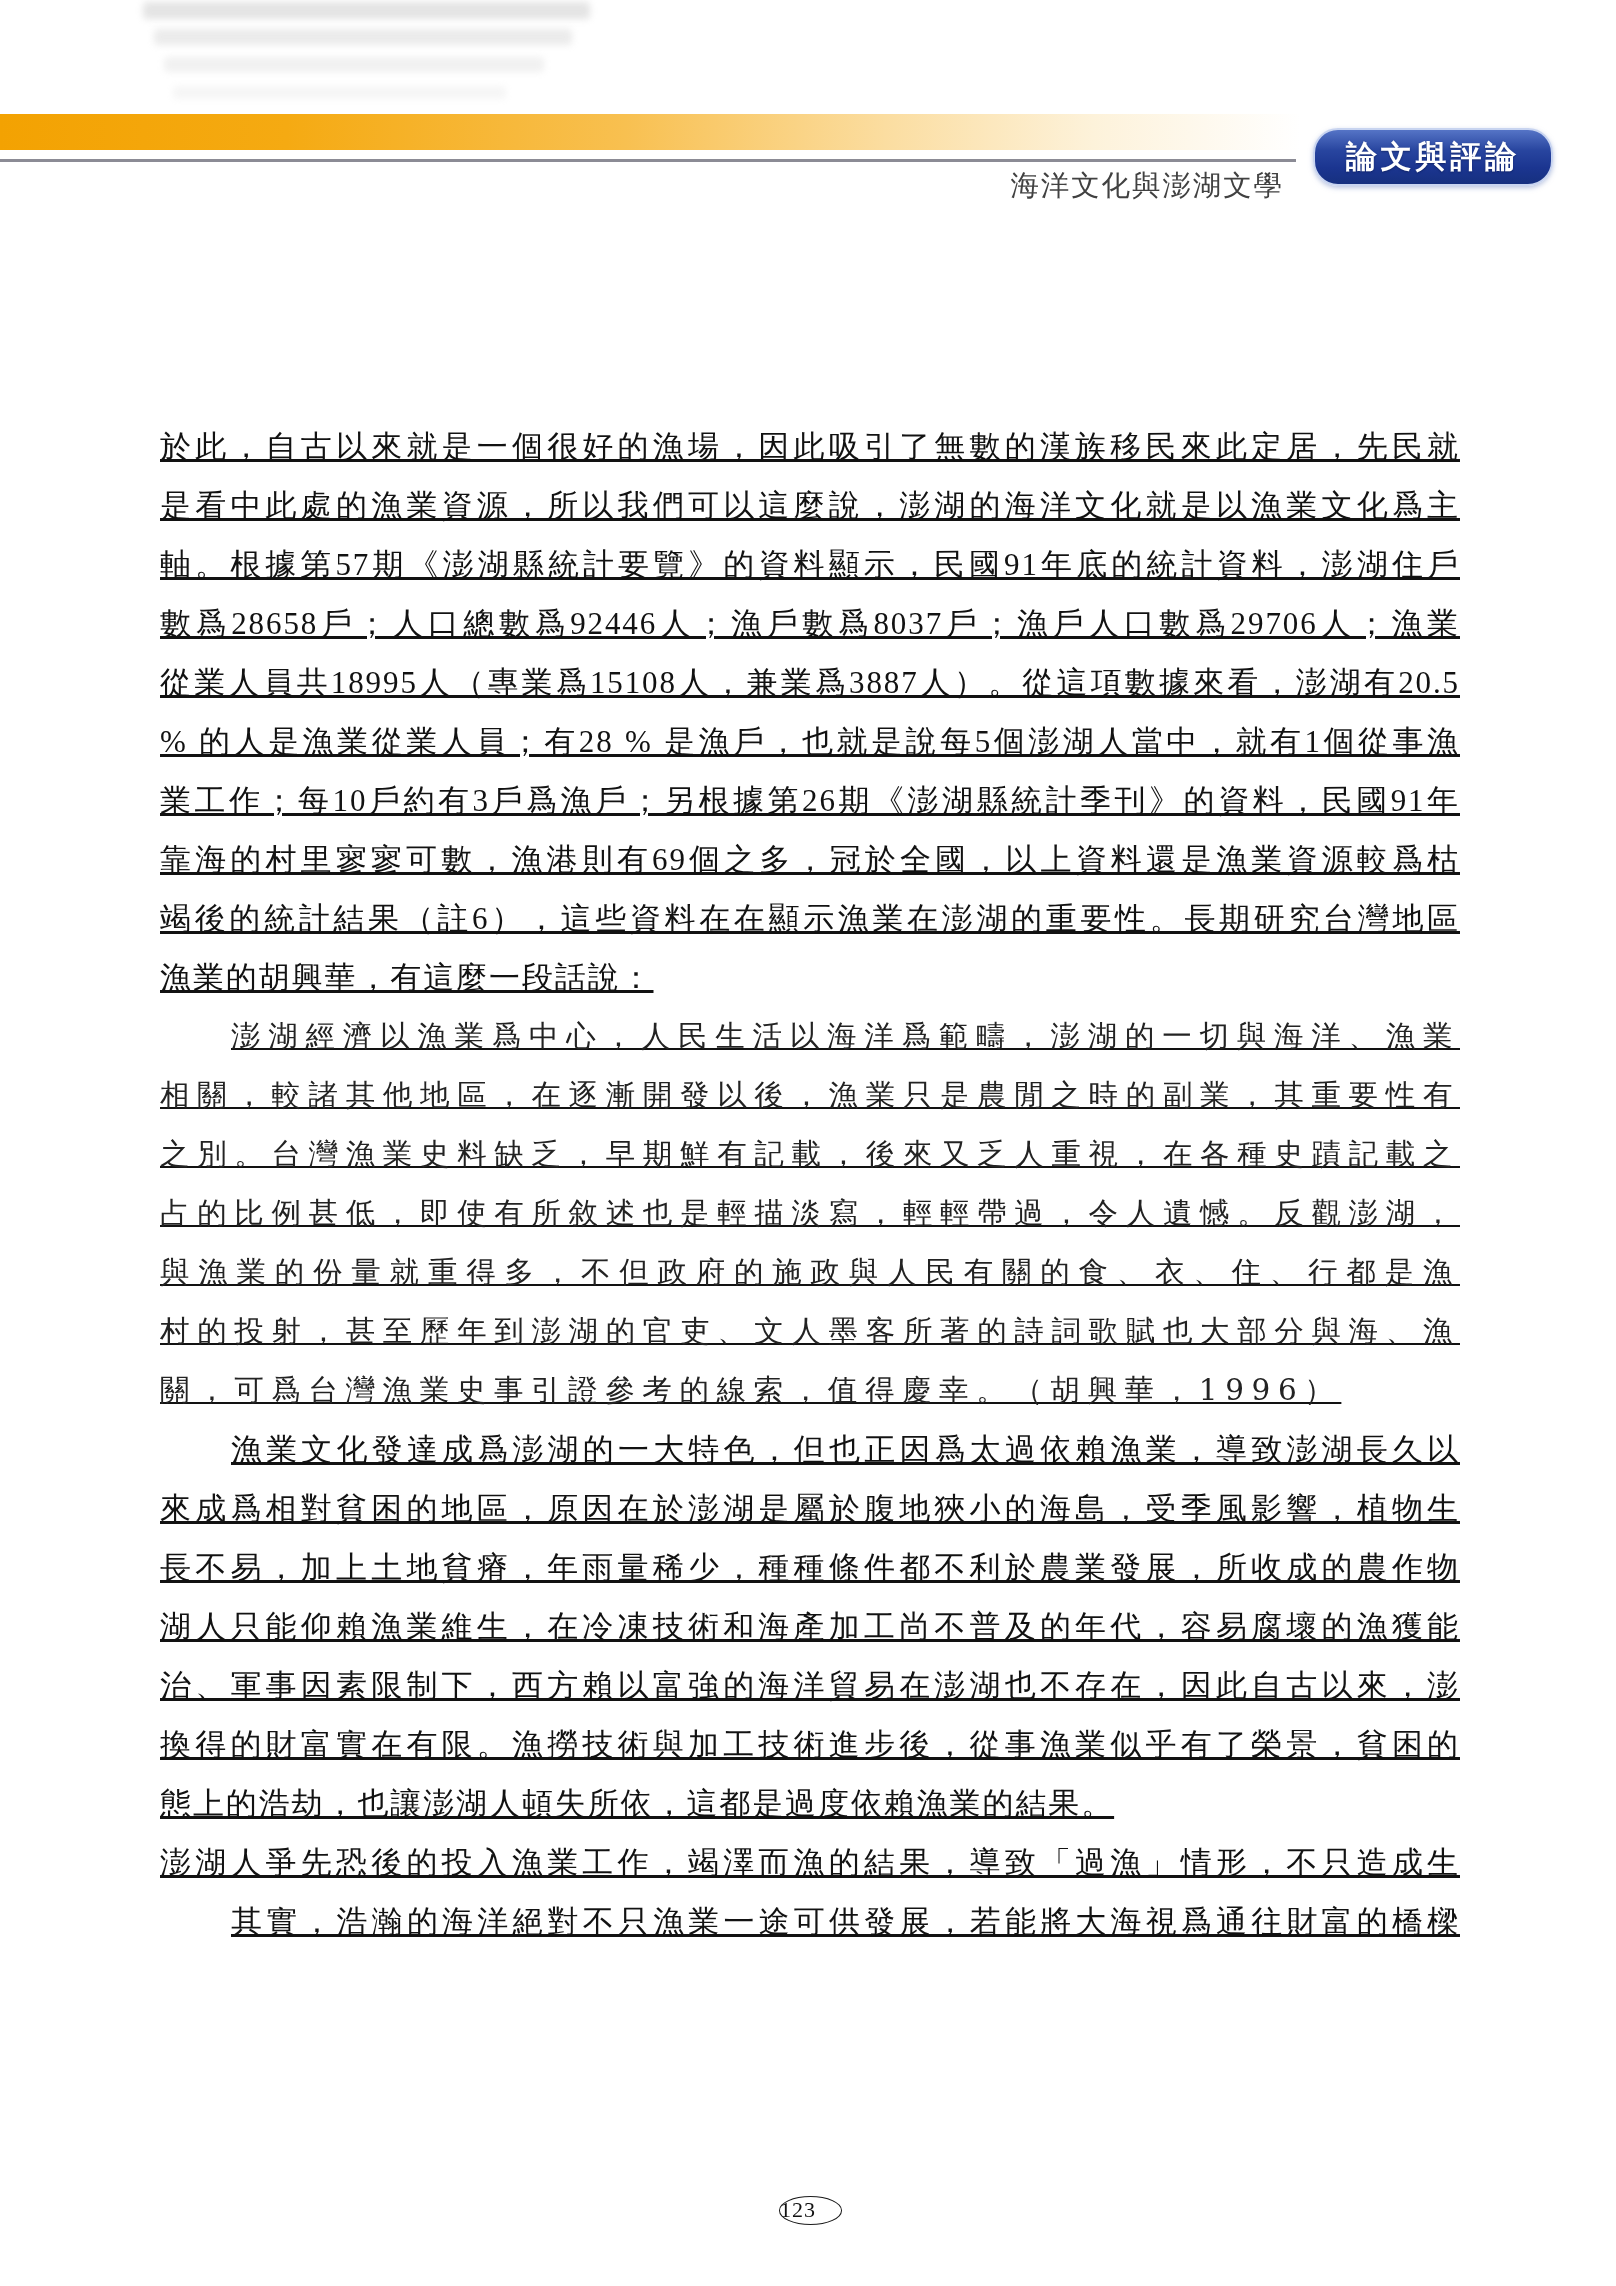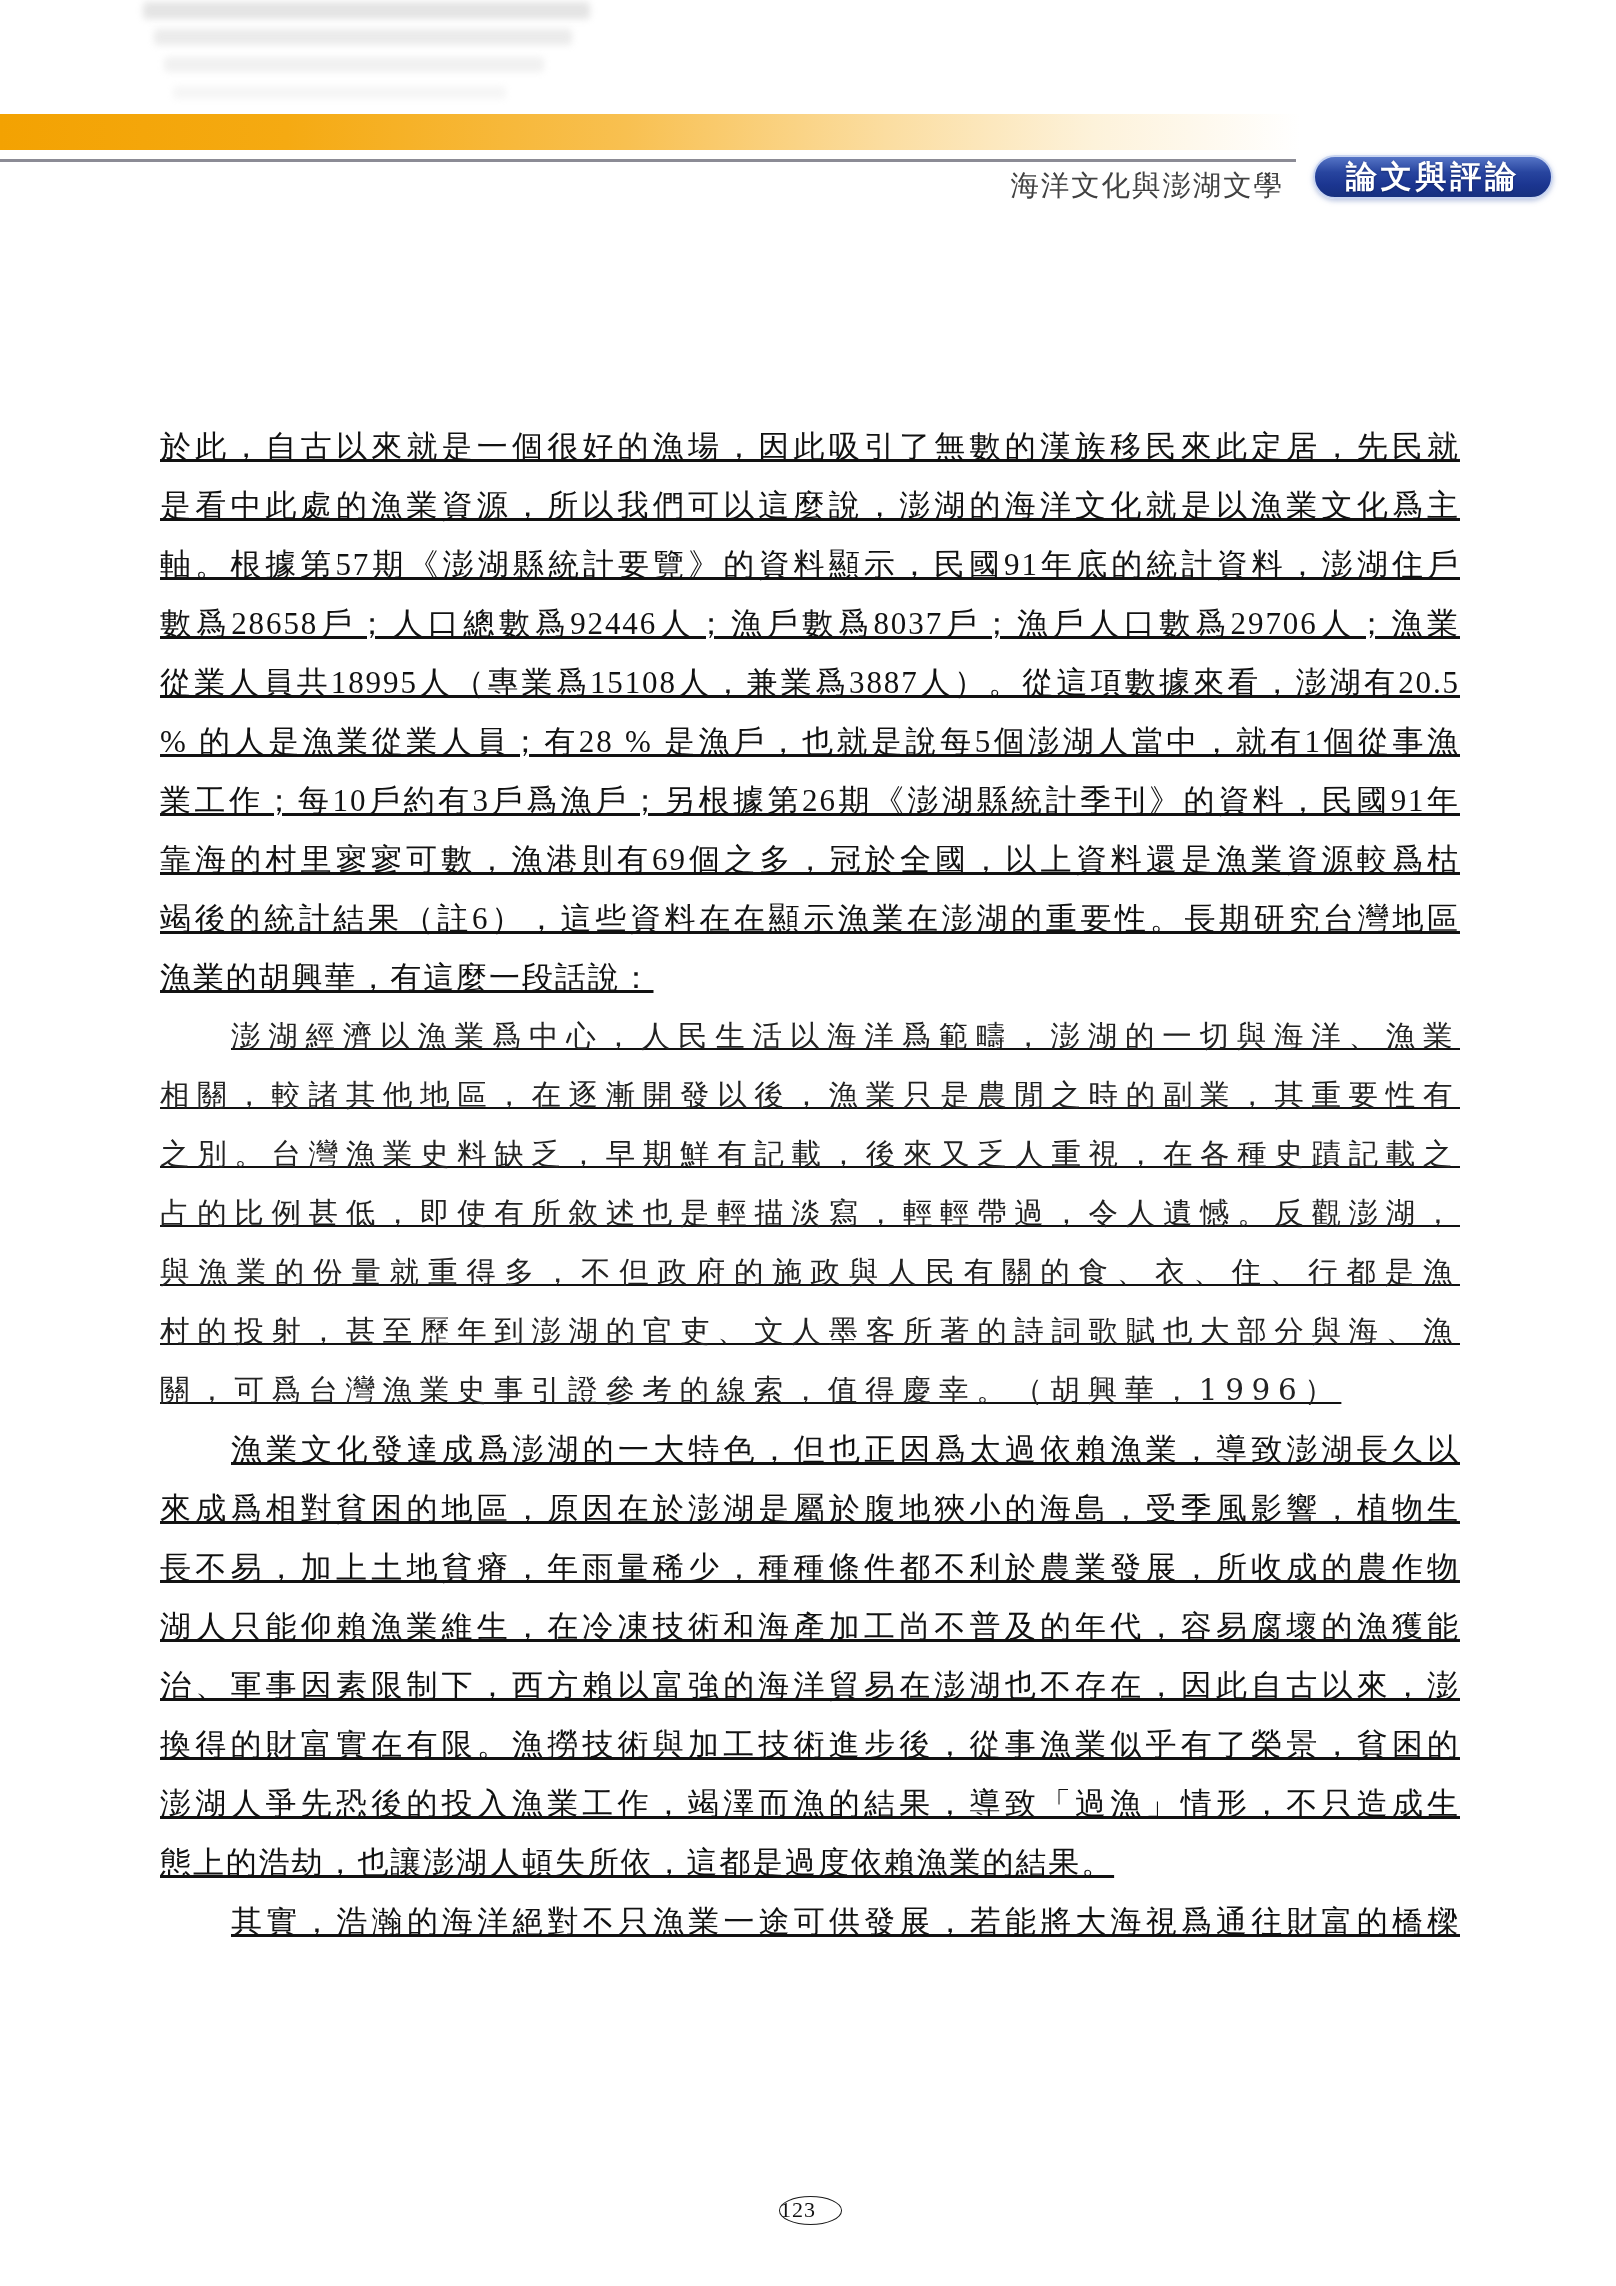--- a/index.html
+++ b/index.html
@@ -48,22 +48,22 @@
     width: 380px;
     text-align: right;
     font-family: Liberation Serif, serif;
     font-size: 28.5px;
     letter-spacing: 1.9px;
     color: #414141;
     white-space: nowrap;
   }
   .section-badge {
     position: absolute;
-    left: 1313px; top: 155px;
-    width: 240px; height: 44px;
+    left: 1313px; top: 128px;
+    width: 240px; height: 58px;
     box-sizing: border-box;
     border-radius: 25px;
     background: linear-gradient(180deg, #5574c6 0%, #28459f 38%, #1b3590 70%, #16307f 100%);
     border: 2.9px solid #c8d4f0;
     box-shadow: 0 1.9px 4.8px rgba(130,150,200,0.55);
     display: flex;
     align-items: center;
     justify-content: center;
     font-family: "Liberation Sans", sans-serif;
     font-weight: bold;
@@ -156,22 +156,22 @@
         <div class="line">村的投射，甚至歷年到澎湖的官吏、文人墨客所著的詩詞歌賦也大部分與海、漁有</div>
         <div class="line last">關，可爲台灣漁業史事引證參考的線索，值得慶幸。（胡興華，1996）</div>
       </div>
       <div class="para body">
         <div class="line indent">漁業文化發達成爲澎湖的一大特色，但也正因爲太過依賴漁業，導致澎湖長久以</div>
         <div class="line">來成爲相對貧困的地區，原因在於澎湖是屬於腹地狹小的海島，受季風影響，植物生</div>
         <div class="line">長不易，加上土地貧瘠，年雨量稀少，種種條件都不利於農業發展，所收成的農作物</div>
         <div class="line">湖人只能仰賴漁業維生，在冷凍技術和海產加工尚不普及的年代，容易腐壞的漁獲能</div>
         <div class="line">治、軍事因素限制下，西方賴以富強的海洋貿易在澎湖也不存在，因此自古以來，澎</div>
         <div class="line">換得的財富實在有限。漁撈技術與加工技術進步後，從事漁業似乎有了榮景，貧困的</div>
+        <div class="line last">態上的浩劫，也讓澎湖人頓失所依，這都是過度依賴漁業的結果。</div>
         <div class="line">澎湖人爭先恐後的投入漁業工作，竭澤而漁的結果，導致「過漁」情形，不只造成生</div>
-        <div class="line last">態上的浩劫，也讓澎湖人頓失所依，這都是過度依賴漁業的結果。</div>
       </div>
       <div class="para body">
         <div class="line indent">其實，浩瀚的海洋絕對不只漁業一途可供發展，若能將大海視爲通往財富的橋樑</div>
       </div>
     </div>
 
   <div class="page-number-oval">
     <span>123</span>
   </div>
 

